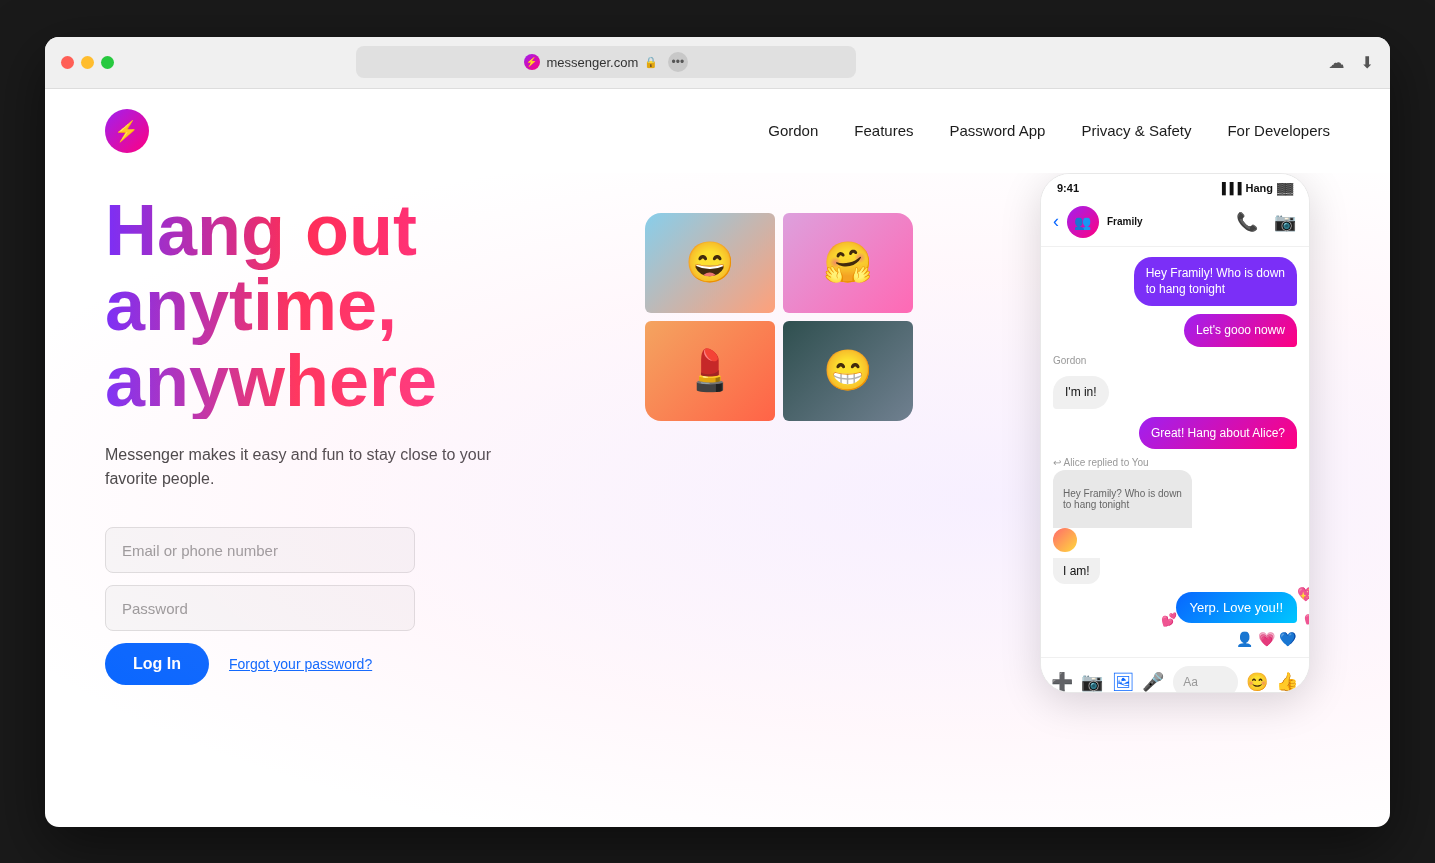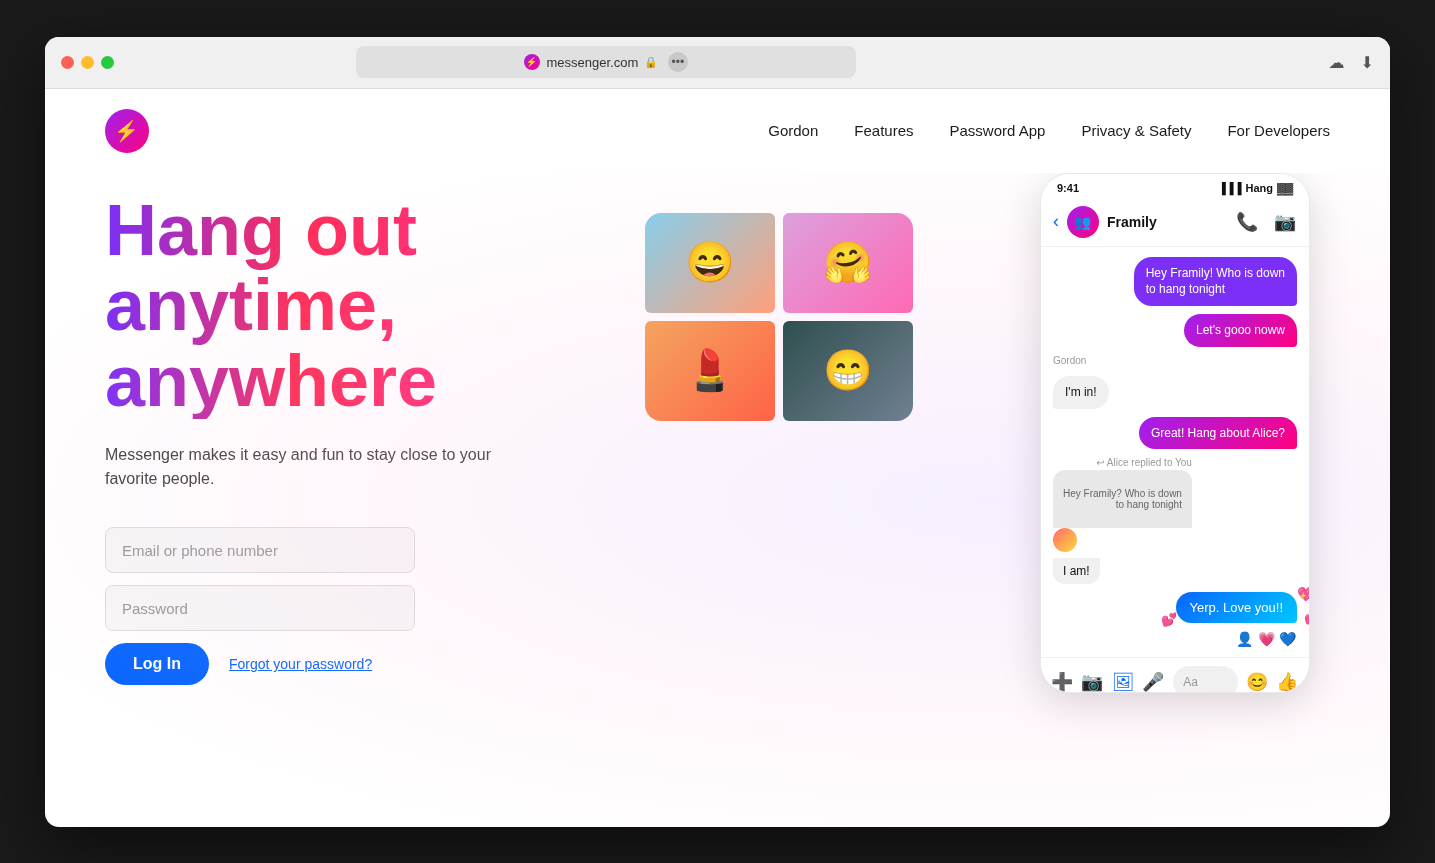--- a/index.html
+++ b/index.html
@@ -323,21 +323,21 @@
       background: linear-gradient(135deg, #a020f0, #ff0080);
       display: flex;
       align-items: center;
       justify-content: center;
       font-size: 14px;
       color: white;
     }
 
     .chat-name {
       flex: 1;
-      font-size: 14px;
+      font-size: 10px;
       font-weight: 700;
       color: #111;
     }
 
     .chat-header-icons {
       display: flex;
       gap: 16px;
       color: #0866ff;
       font-size: 18px;
     }
@@ -382,21 +382,20 @@
 
     .message-label {
       font-size: 10px;
       color: #999;
       margin-bottom: 2px;
     }
 
     .bubble-reply-container {
       align-self: flex-start;
       max-width: 80%;
-      text-align: right;
     }
 
     .bubble-reply-preview {
       background: #e8e8e8;
       border-radius: 12px 12px 0 0;
       padding: 18px 10px;
       font-size: 10px;
       color: #666;
     }
 

